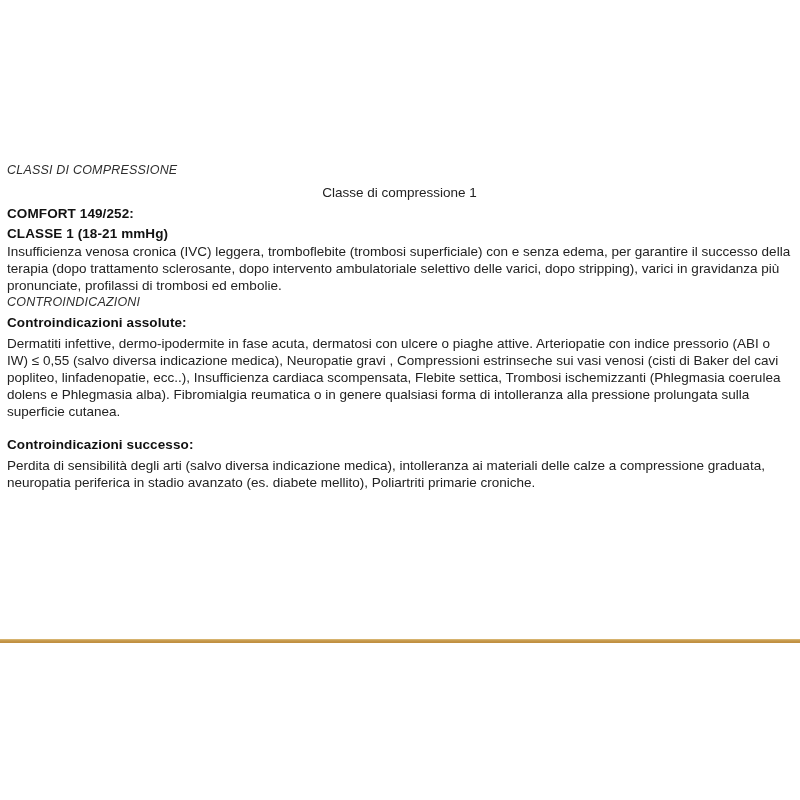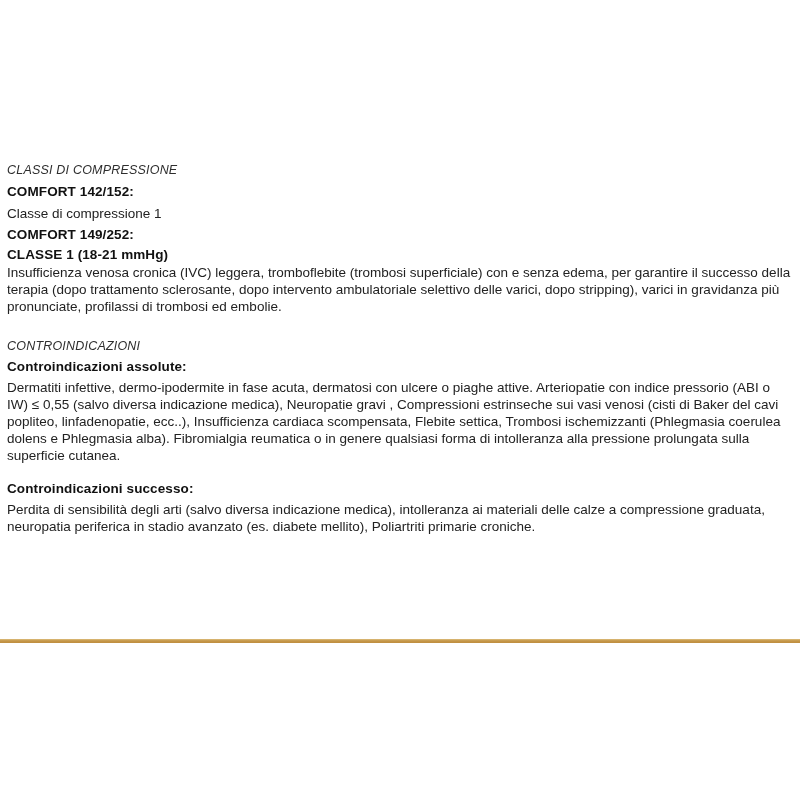--- a/index.html
+++ b/index.html
@@ -37,42 +37,41 @@
   }
   .line, .para {
     margin: 0;
     font-size: 13.5px;
     line-height: 17px;
     color: #222222;
   }
   .mt1  { margin-top: 1px; }
   .mt3  { margin-top: 3px; }
   .mt4  { margin-top: 4px; }
-  .mt5  { margin-top: 5px; }
+  .mt5  { margin-top: 5px; text-align: center; }
   .mt16 { margin-top: 16px; }
-  .mt23 { margin-top: 23px; }
+  .mt23 { }
   .mt26 { margin-top: 26px; }
   .accent-bar {
     position: absolute;
     left: 0;
     top: 639px;
     width: 800px;
     height: 4px;
     background: linear-gradient(to bottom, #ddbd7c 0%, #c59749 45%, #bf8e40 100%);
   }
 </style>
 </head>
 <body>
 
 <div class="page">
   <div class="content">
 
     <section>
       <em class="eyebrow">CLASSI DI COMPRESSIONE</em>
-      <strong class="subhead mt4">COMFORT 142/152:</strong>
       <p class="line mt5">Classe di compressione 1</p>
       <strong class="subhead mt4">COMFORT 149/252:</strong>
     </section>
 
     <section>
       <strong class="subhead mt3">CLASSE 1 (18-21 mmHg)</strong>
       <p class="para mt1">Insufficienza venosa cronica (IVC) leggera, tromboflebite (trombosi superficiale) con e senza edema, per garantire il successo della terapia (dopo trattamento sclerosante, dopo intervento ambulatoriale selettivo delle varici, dopo stripping), varici in gravidanza più pronunciate, profilassi di trombosi ed embolie.</p>
     </section>
 
     <section>

